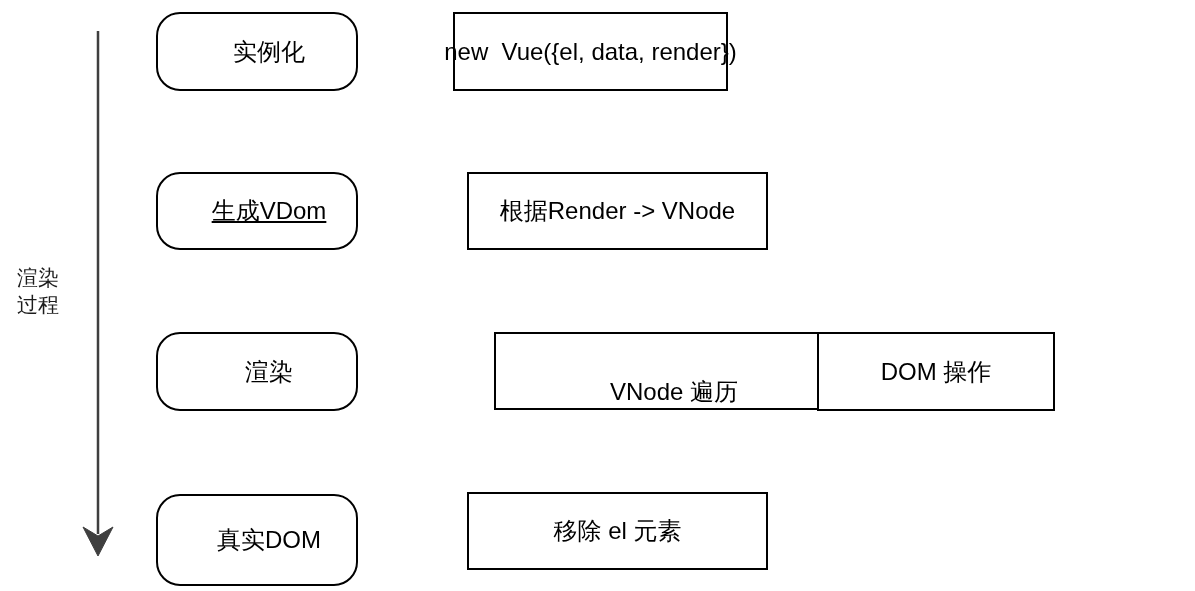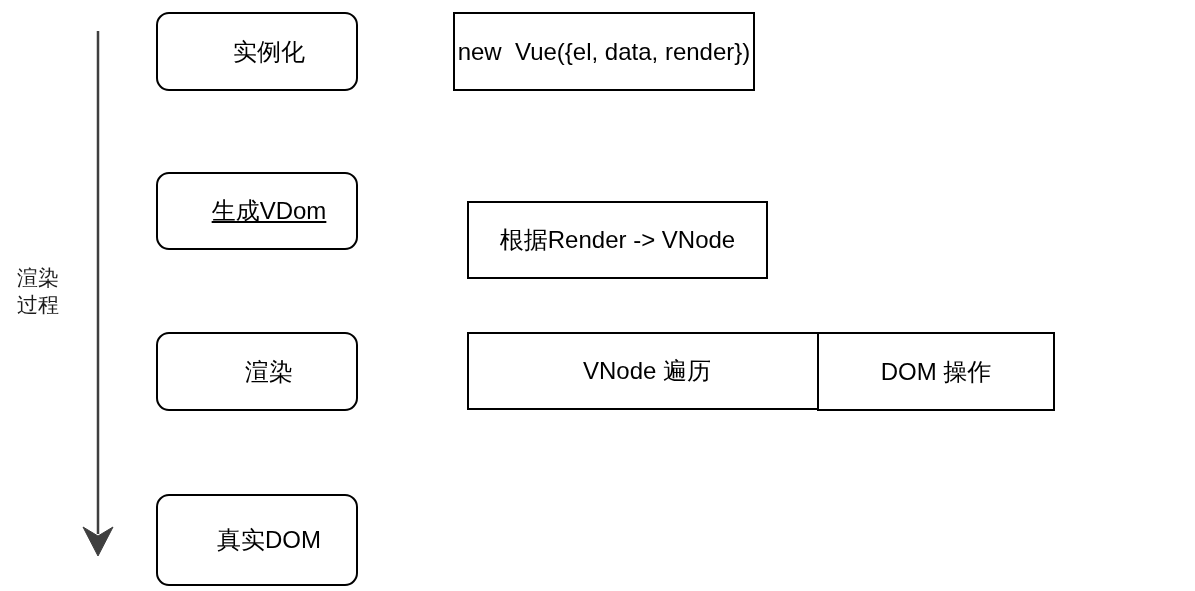--- a/index.html
+++ b/index.html
@@ -21,21 +21,21 @@
     border: 2px solid #000000;
     background: #ffffff;
     display: flex;
     align-items: center;
     justify-content: center;
     font-size: 24px;
     color: #000000;
     white-space: pre;
   }
   .box.rounded {
-    border-radius: 13px;
+    border-radius: 24px;
     padding-left: 24px;
   }
   .side-label {
     position: absolute;
     left: 17px;
     top: 264px;
     font-size: 21px;
     line-height: 27px;
     color: #1c1c1c;
     white-space: pre-line;
@@ -54,38 +54,41 @@
   <svg class="arrow-svg" width="1195" height="591" viewBox="0 0 1195 591">
     <line x1="98" y1="31" x2="98" y2="534" stroke="#3f3f3f" stroke-width="2.5"></line>
     <path d="M98 556 L83 527 L98 536 L113 527 Z" fill="#3f3f3f" stroke="#3f3f3f" stroke-width="1" stroke-linejoin="round"></path>
   </svg>
 
   <div class="side-label"><span>渲染</span><br><span>过程</span></div>
 
   <div class="box rounded" style="left:156px; top:12px; width:202px; height:79px;">
     <span>实例化</span>
   </div>
-  <div class="box" style="left:453px; top:12px; width:302px; height:79px;">
+  <div class="box" style="left:453px; top:12px; width:275px; height:79px;">
     <span>new  Vue({el, data, render})</span>
   </div>
 
   <div class="box rounded" style="left:156px; top:172px; width:202px; height:78px;text-decoration:underline;">
     <span>生成VDom</span>
   </div>
-  <div class="box" style="left:467px; top:172px; width:301px; height:78px;margin-top:29px;">
+  <div class="box" style="left:467px; top:172px; width:301px; height:78px;">
     <span>根据Render -&gt; VNode</span>
   </div>
 
   <div class="box rounded" style="left:156px; top:332px; width:202px; height:79px;">
     <span>渲染</span>
   </div>
-  <div class="box" style="left:467px; top:332px; width:360px; height:78px;">
+  <div class="box" style="left:494px; top:332px; width:360px; height:78px;align-items:flex-end;">
     <span>VNode 遍历</span>
   </div>
   <div class="box" style="left:817px; top:332px; width:238px; height:79px;">
     <span>DOM 操作</span>
   </div>
 
   <div class="box rounded" style="left:156px; top:494px; width:202px; height:92px;">
     <span>真实DOM</span>
   </div>
+  <div class="box" style="left:467px; top:492px; width:301px; height:78px;">
+    <span>移除 el 元素</span>
+  </div>
 
 </div>
 
 </body></html>

